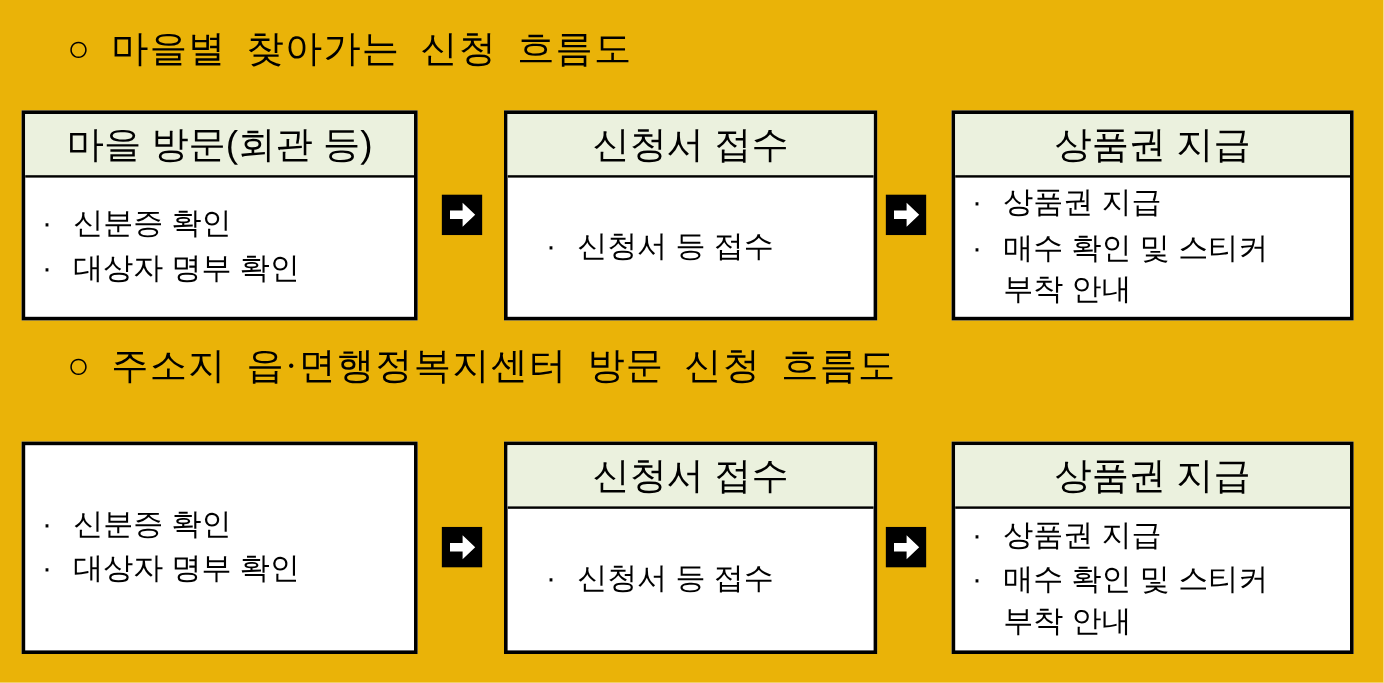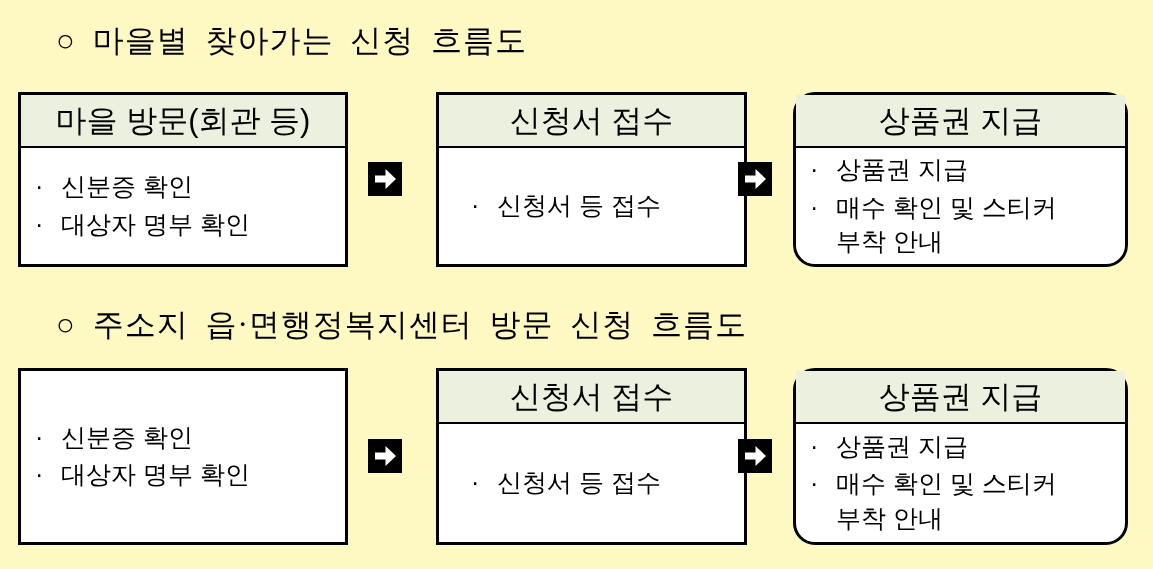--- a/index.html
+++ b/index.html
@@ -1,50 +1,50 @@
 <!DOCTYPE html>
 <html><head>
 <meta charset="utf-8">
 <style>
   * { margin: 0; padding: 0; box-sizing: border-box; }
   html, body { background: #ffffff; }
   .canvas {
     position: relative;
     width: 1153px;
     height: 569px;
-    background: #fef9c3;
+    background: #eab308;
     font-family: "Liberation Sans", "DejaVu Sans", sans-serif;
     color: #000000;
     overflow: hidden;
   }
   .section-heading {
     position: absolute;
     font-family: "Liberation Serif", "DejaVu Serif", serif;
     font-size: 31px;
     font-weight: 400;
     white-space: nowrap;
     letter-spacing: 1px;
   }
   .section-heading .marker { margin-right: 17px; }
   .section-heading .heading-text { word-spacing: 8px; }
   #heading-1 { left: 56px; top: 20px; }
-  #heading-2 { left: 56px; top: 304px; }
+  #heading-2 { left: 56px; top: 284px; }
 
   .flow-box {
     position: absolute;
     border: 3px solid #000000;
     background: #ffffff;
     display: flex;
     flex-direction: column;
   }
   .row1 .flow-box { top: 92px; height: 175px; }
   .row2 .flow-box { top: 368px; height: 177px; }
   .pos-a { left: 18px;  width: 330px; }
-  .pos-b { left: 436px; width: 311px; }
-  .pos-c { left: 793px; width: 335px; border-radius: 22px; }
+  .pos-b { left: 420px; width: 311px; }
+  .pos-c { left: 793px; width: 335px; }
 
   .box-header {
     height: 53px;
     flex: 0 0 53px;
     background: #ebf1de;
     border-bottom: 2px solid #000000;
     display: flex;
     align-items: center;
     justify-content: center;
     font-size: 31px;

